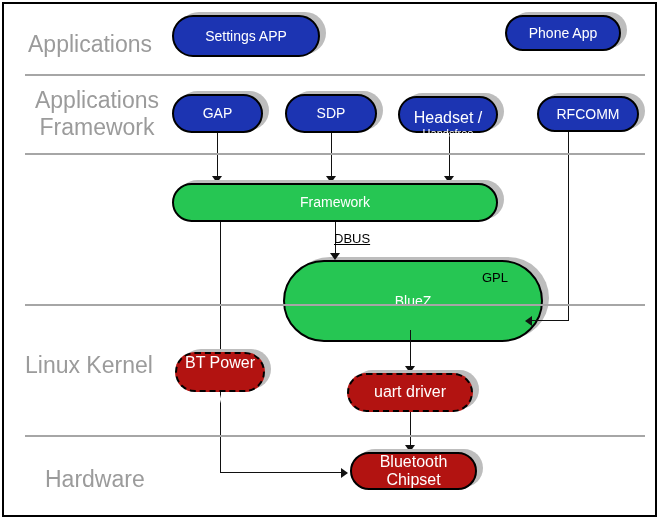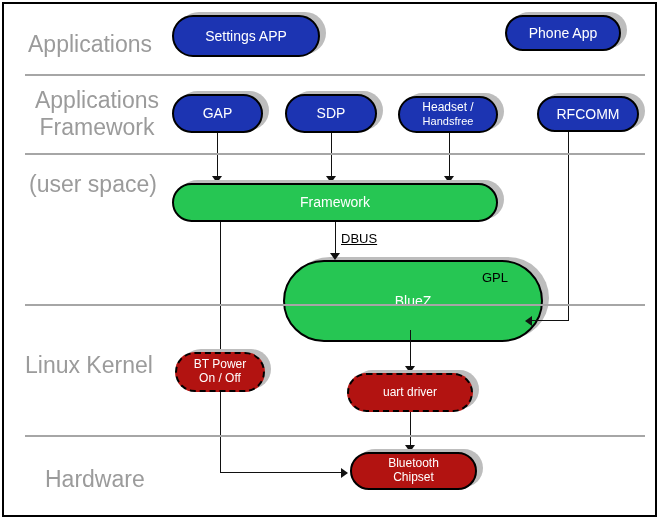--- a/index.html
+++ b/index.html
@@ -25,22 +25,22 @@
     border:2px solid #000;border-radius:999px;
     display:flex;flex-direction:column;align-items:center;justify-content:center;
     color:#fff;font-size:14px;line-height:1.15;text-align:center;
     box-shadow:6px -3px 0 var(--shadow-gray);z-index:4;
   }
   .pill.blue{background:var(--application-blue);}
   .pill.green{background:var(--library-green);}
   .pill.red{background:var(--kernel-red);}
   .pill.dashed{border-style:dashed;}
   .pill.under{z-index:1;}
-  .fs13{font-size:12px;}
-  .fs12{font-size:12px;}
+  .fs13{font-size:16px;}
+  .fs12{font-size:16px;margin-top:20px;}
   .fs11{font-size:11px;}
   .vline{position:absolute;width:1px;background:var(--connector-black);z-index:2;}
   .hline{position:absolute;height:1px;background:var(--connector-black);z-index:2;}
   .arr{position:absolute;width:0;height:0;z-index:2;}
   .arr.down{border-left:5px solid transparent;border-right:5px solid transparent;border-top:7px solid var(--connector-black);}
   .arr.left{border-top:5px solid transparent;border-bottom:5px solid transparent;border-right:7px solid var(--connector-black);}
   .arr.right{border-top:5px solid transparent;border-bottom:5px solid transparent;border-left:7px solid var(--connector-black);}
   .edgelabel{position:absolute;color:#000;font-size:13px;z-index:5;white-space:nowrap;}
 </style>
 </head>
@@ -52,21 +52,20 @@
 <div class="divider" style="top:153px;"></div>
 <div class="divider" style="top:304px;"></div>
 <div class="divider" style="top:435px;"></div>
 
 <div class="rowlabel" style="left:28px;top:31px;">Applications</div>
 <div class="rowlabel center" style="left:22px;top:87px;width:150px;">
   <div>Applications</div>
   <div>Framework</div>
 </div>
 <div class="rowlabel center" style="left:18px;top:171px;width:150px;">
-  <div>(user space)</div>
 </div>
 <div class="rowlabel" style="left:25px;top:352px;">Linux Kernel</div>
 <div class="rowlabel" style="left:45px;top:466px;">Hardware</div>
 
 <div class="pill blue" style="left:172px;top:15px;width:148px;height:42px;">
   <span>Settings APP</span>
 </div>
 <div class="pill blue" style="left:505px;top:15px;width:116px;height:36px;">
   <span>Phone App</span>
 </div>
@@ -110,21 +109,21 @@
 <div class="arr down" style="left:212px;top:176px;"></div>
 
 <div class="vline" style="left:331px;top:133px;height:44px;"></div>
 <div class="arr down" style="left:326px;top:176px;"></div>
 
 <div class="vline" style="left:449px;top:133px;height:44px;"></div>
 <div class="arr down" style="left:444px;top:176px;"></div>
 
 <div class="vline" style="left:335px;top:222px;height:32px;"></div>
 <div class="arr down" style="left:330px;top:253px;"></div>
-<div class="edgelabel" style="left:341px;top:231px;text-decoration:underline;">DBUS</div>
+<div class="edgelabel" style="left:334px;top:231px;text-decoration:underline;">DBUS</div>
 
 <div class="vline" style="left:568px;top:132px;height:189px;"></div>
 <div class="hline" style="left:532px;top:320px;width:37px;"></div>
 <div class="arr left" style="left:525px;top:316px;"></div>
 
 <div class="vline" style="left:220px;top:222px;height:251px;"></div>
 <div class="hline" style="left:220px;top:472px;width:121px;"></div>
 <div class="arr right" style="left:341px;top:468px;"></div>
 
 <div class="vline" style="left:410px;top:330px;height:37px;"></div>

